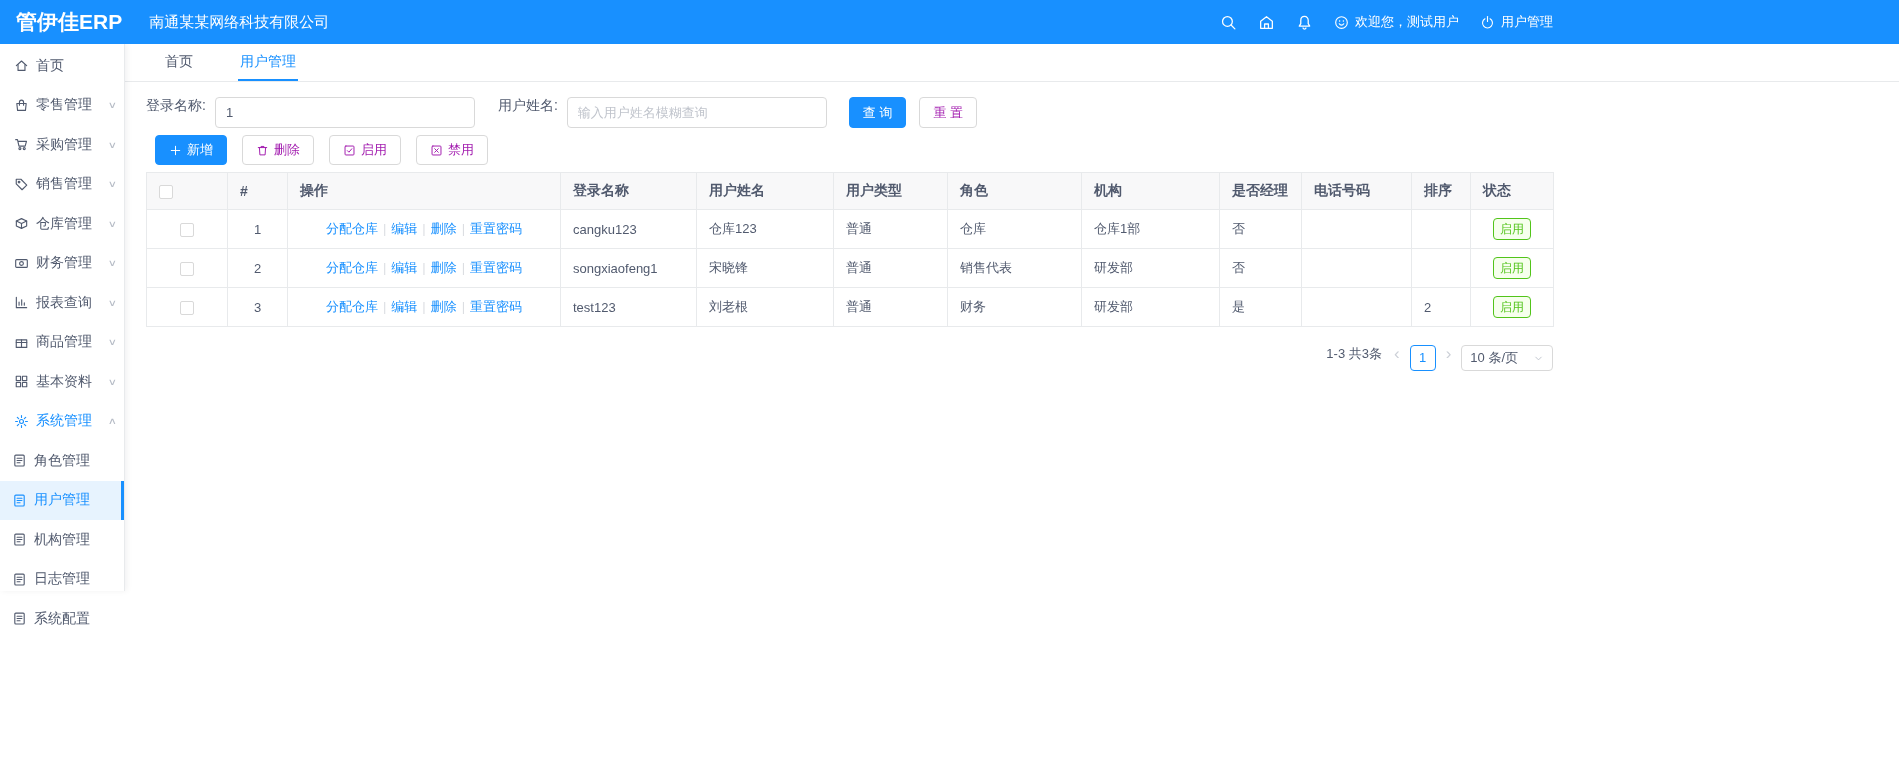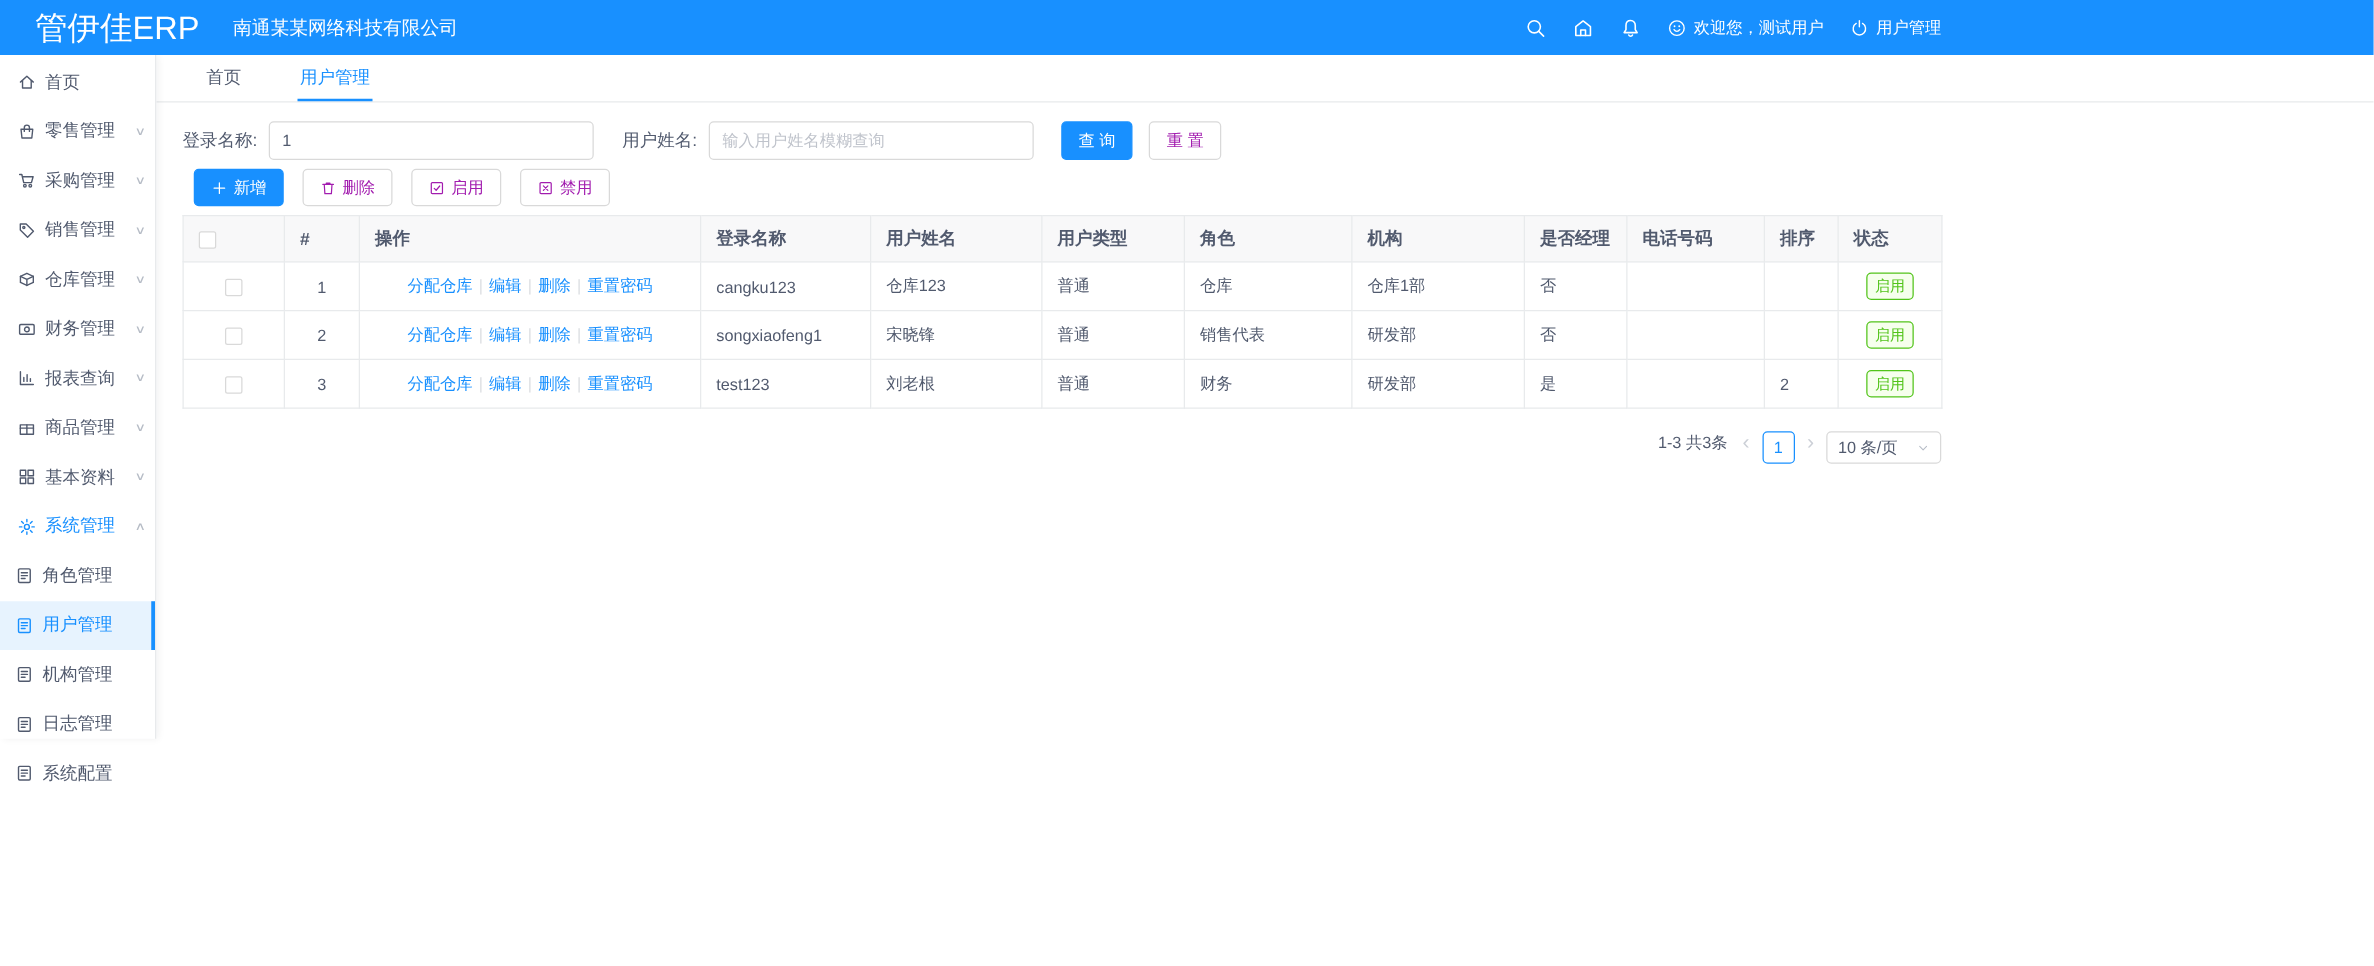--- a/index.html
+++ b/index.html
@@ -2,21 +2,21 @@
 <html><head>
 <meta charset="utf-8">
 <style>
   *{margin:0;padding:0;box-sizing:border-box}
   html,body{width:1899px;height:773px}
   body{font-family:"Liberation Sans","DejaVu Sans",sans-serif;background:#fff;color:#515a6e;font-size:14px;overflow:hidden}
   .ico{fill:none;stroke:currentColor;stroke-width:1.2;stroke-linecap:round;stroke-linejoin:round}
 
   
   .topbar{position:relative;height:44px;background:#1890ff;display:flex;align-items:center;color:#fff;z-index:5}
-  .logo{font-size:26px;font-weight:normal;padding-left:28px;white-space:nowrap;cursor:pointer}
+  .logo{font-size:21px;font-weight:bold;padding-left:16px;white-space:nowrap;cursor:pointer}
   .company{font-size:15px;margin-left:27px;white-space:nowrap}
   .topbar-right{position:absolute;right:346px;top:0;height:44px;display:flex;align-items:center;gap:21px;font-size:13px}
   .tb-ico{display:flex;cursor:pointer}
   .tb-user{display:flex;align-items:center;gap:6px;cursor:pointer;white-space:nowrap}
 
   
   .shell{display:flex;height:547px}
   .sidebar{width:125px;background:#fff;border-right:1px solid #e8eaec;box-shadow:2px 0 6px rgba(0,21,41,.06);padding-top:2px;flex:none;position:relative;z-index:2}
   .nav-item{height:39.5px;display:flex;align-items:center;padding:0 8px 0 14px;cursor:pointer;color:#515a6e;font-size:14px;position:relative}
   .nav-ico{width:15px;height:15px;margin-right:7px;flex:none}
@@ -27,21 +27,21 @@
   .nav-item.sub.current{background:#e7f3fe;color:#1890ff;border-right:3px solid #1890ff}
 
   .main{flex:1;background:#fff;min-width:0}
   .tabbar{height:38px;border-bottom:1px solid #e8eaec;display:flex;align-items:flex-end;padding-left:38px;gap:43px}
   .tab{padding:0 2px 10px;font-size:14px;color:#515a6e;cursor:pointer}
   .tab.active{color:#1890ff;border-bottom:2px solid #1890ff;padding-bottom:8px}
 
   .content{padding:15px 0 0 21px}
 
   
-  .filter-row{display:flex;align-items:center}
+  .filter-row{display:flex;}
   .f-label{color:#515a6e;margin-right:9px;white-space:nowrap}
   .f-input{width:260px;height:31px;border:1px solid #d9d9d9;border-radius:4px;padding:0 10px;font-size:13px;color:#515a6e;outline:none;font-family:inherit}
   .f-input::placeholder{color:#c0c4cc}
   .l2{margin-left:23px}
   .btn{display:inline-flex;align-items:center;justify-content:center;gap:5px;height:31px;padding:0 13px;border-radius:4px;border:1px solid #d9d9d9;background:#fff;color:#a21caf;font-size:13px;cursor:pointer;font-family:inherit;white-space:nowrap}
   .btn-primary{background:#1890ff;border-color:#1890ff;color:#fff}
   .btn-search{margin-left:22px}
   .btn-reset{margin-left:13px}
 
   

